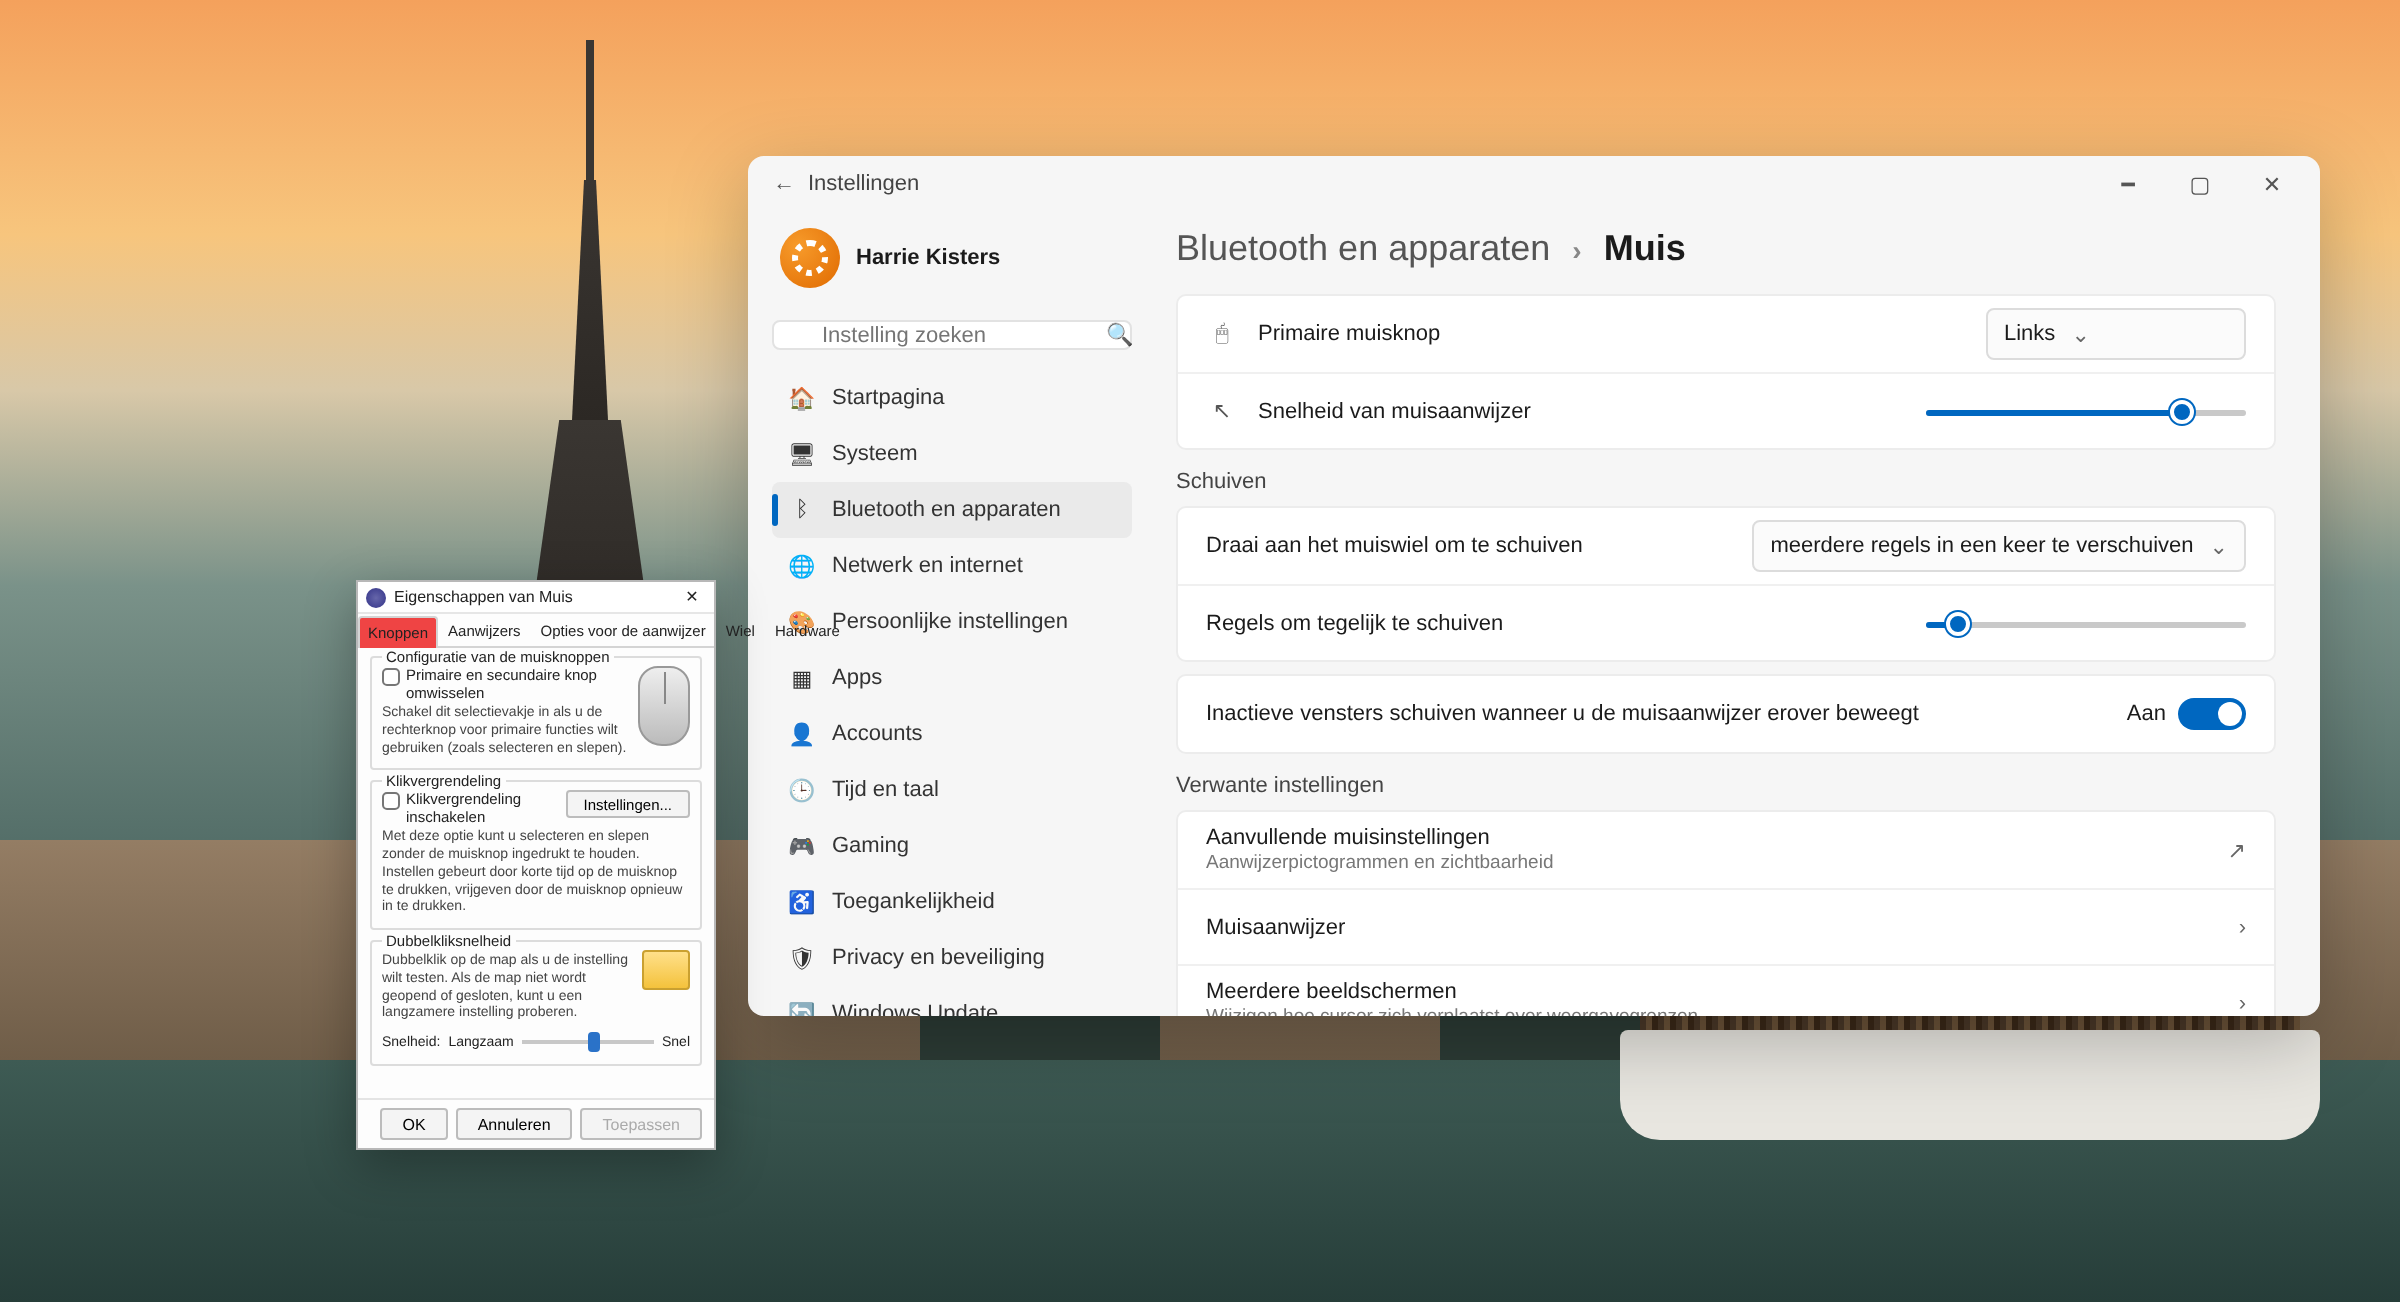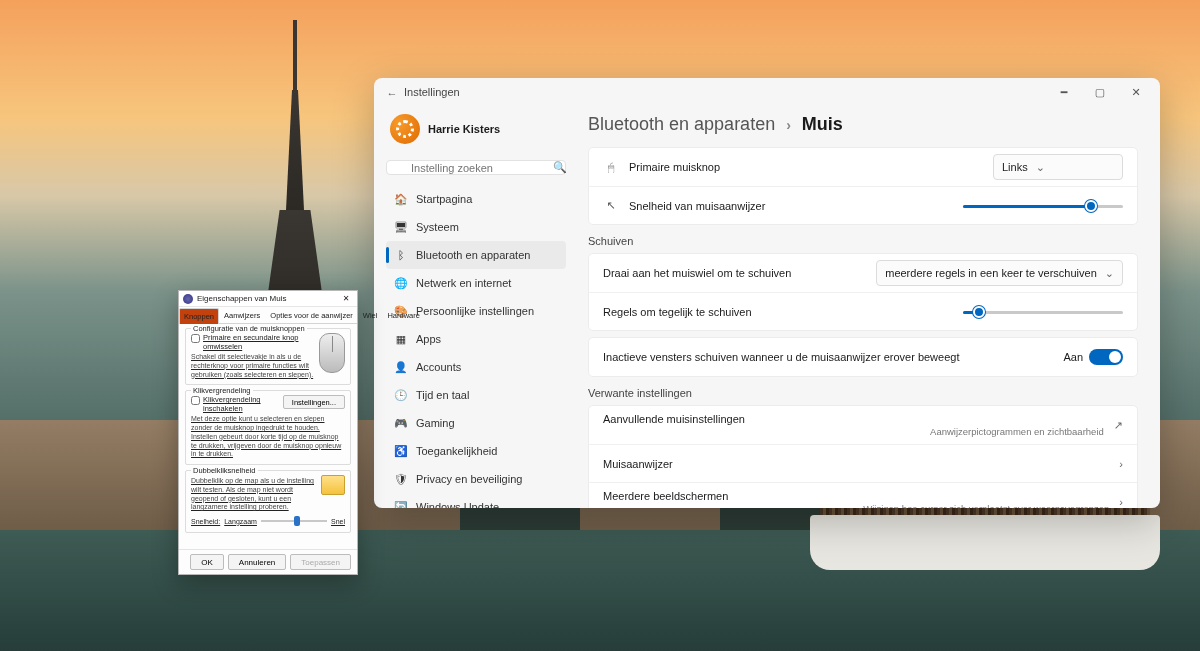--- a/index.html
+++ b/index.html
@@ -45,21 +45,21 @@
 .content{flex:1;padding:6px 22px 16px 14px;overflow:auto;}
 .breadcrumb{font-size:18px;font-weight:600;margin:2px 0 12px;}
 .breadcrumb .parent{color:#555;font-weight:500;}
 .breadcrumb .chev{color:#888;margin:0 6px;font-size:14px;}
 .card{background:#fff;border:1px solid #ececec;border-radius:5px;margin-bottom:6px;}
 .row{display:flex;align-items:center;min-height:38px;padding:6px 14px;gap:10px;}
 .row + .row{border-top:1px solid #f0f0f0;}
 .row .lead-icon{width:16px;text-align:center;color:#555;}
 .row .label{flex:0 0 auto;}
 .row .grow{flex:1;}
-.row .sub{font-size:9.5px;color:#777;margin-top:1px;text-align:right;}
+.row .sub{font-size:9.5px;color:#777;margin-top:1px;}
 .section-head{font-size:11px;color:#444;margin:10px 0 6px;font-weight:500;}
 .dropdown{height:26px;min-width:130px;border:1px solid #dcdcdc;border-radius:4px;background:#fbfbfb;display:flex;align-items:center;padding:0 8px;gap:8px;cursor:pointer;font-size:11px;}
 .dropdown .dd-chev{color:#666;}
 .slider{position:relative;width:160px;height:16px;}
 .slider .track{position:absolute;left:0;right:0;top:7px;height:3px;background:#c9c9c9;border-radius:2px;}
 .slider .fill{position:absolute;left:0;top:7px;height:3px;background:#0067c0;border-radius:2px;}
 .slider .thumb{position:absolute;top:2px;width:12px;height:12px;border-radius:50%;background:#0067c0;border:2px solid #fff;box-shadow:0 0 0 1px #0067c0;transform:translateX(-50%);}
 .toggle{display:flex;align-items:center;gap:6px;}
 .toggle .pill{width:34px;height:16px;border-radius:8px;background:#0067c0;position:relative;cursor:pointer;}
 .toggle .pill .knob{position:absolute;right:2px;top:2px;width:12px;height:12px;border-radius:50%;background:#fff;}
@@ -71,23 +71,23 @@
   position:absolute; left:178px; top:290px; width:180px; height:285px;
   background:#fdfdfd; border:1px solid #b8b8b8; box-shadow:0 8px 24px rgba(0,0,0,.3);
   font-size:8px; color:#222; display:flex; flex-direction:column;
 }
 .win-props .tb{height:16px;display:flex;align-items:center;padding:0 4px;background:#fff;border-bottom:1px solid #e6e6e6;}
 .win-props .tb .ico{width:10px;height:10px;border-radius:50%;background:radial-gradient(#66a,#338);margin-right:4px;}
 .win-props .tb .ttl{flex:1;font-size:8px;}
 .win-props .tb .x{width:14px;text-align:center;cursor:pointer;}
 .tabs{display:flex;border-bottom:1px solid #d4d4d4;font-size:7.5px;}
 .tabs .tab{padding:3px 4px;border:1px solid transparent;border-bottom:none;cursor:pointer;white-space:nowrap;}
-.tabs .tab.active{background:#c2410c;border-color:#d4d4d4;border-top-left-radius:2px;border-top-right-radius:2px;position:relative;top:1px;}
+.tabs .tab.active{background:#ef4444;border-color:#d4d4d4;border-top-left-radius:2px;border-top-right-radius:2px;position:relative;top:1px;}
 .props-body{flex:1;padding:4px 6px;overflow:hidden;}
-.group{border:1px solid #dcdcdc;border-radius:2px;padding:4px 5px 5px;margin-bottom:5px;position:relative;text-decoration:underline;}
+.group{border:1px solid #dcdcdc;border-radius:2px;padding:4px 5px 5px;margin-bottom:5px;position:relative;}
 .group .legend{position:absolute;top:-5px;left:5px;background:#fdfdfd;padding:0 2px;font-size:7.5px;}
 .group label{display:flex;align-items:flex-start;gap:3px;font-size:7.5px;}
 .group input[type=checkbox]{width:9px;height:9px;margin-top:1px;}
 .group p{font-size:7px;color:#444;margin-top:2px;line-height:1.25;}
 .mouse-img{float:right;width:26px;height:40px;background:linear-gradient(#eee,#bbb);border-radius:10px 10px 12px 12px;border:1px solid #999;margin-left:4px;position:relative;}
 .mouse-img::before{content:"";position:absolute;left:50%;top:2px;width:1px;height:16px;background:#888;}
 .folder-img{float:right;width:24px;height:20px;background:linear-gradient(#ffe08a,#f4c23c);border:1px solid #caa030;border-radius:2px;margin-left:4px;}
 .mini-slider{display:flex;align-items:center;gap:4px;margin-top:3px;font-size:7px;}
 .mini-slider .tr{flex:1;height:12px;position:relative;}
 .mini-slider .tr .line{position:absolute;left:0;right:0;top:5px;height:2px;background:#c8c8c8;}

